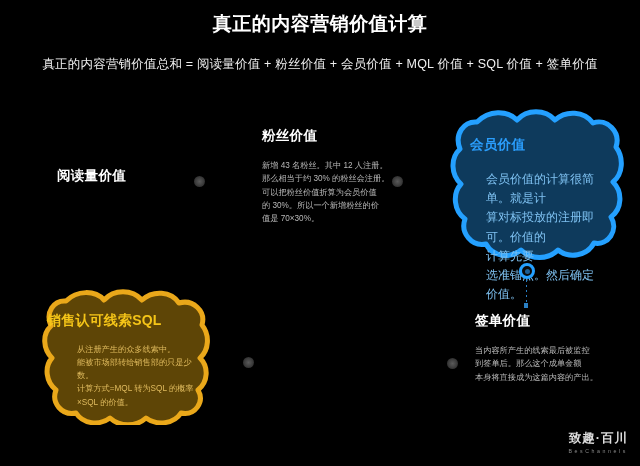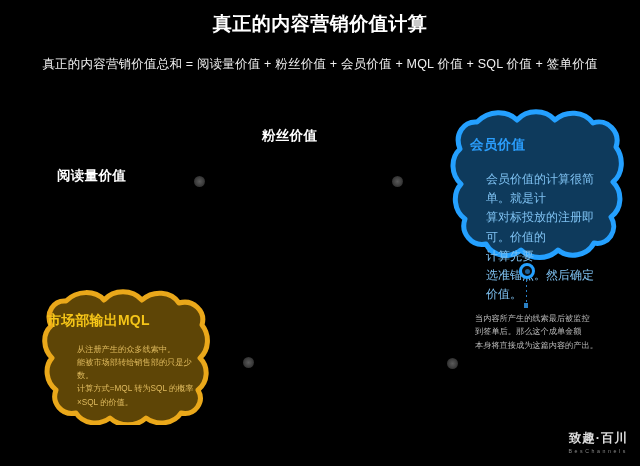--- a/index.html
+++ b/index.html
@@ -196,20 +196,25 @@
   <div class="dot" style="left:392px; top:176px;"></div>
   <div class="dot" style="left:243px; top:357px;"></div>
   <div class="dot" style="left:447px; top:358px;"></div>
 
   <div class="card" style="left:57px; top:127px; width:140px;margin-top:40px;">
     <div class="card-title">阅读量价值</div>
   </div>
 
   <div class="card" style="left:262px; top:127px; width:160px;">
     <div class="card-title">粉丝价值</div>
+    <div class="card-body">新增 43 名粉丝。其中 12 人注册。
+那么相当于约 30% 的粉丝会注册。
+可以把粉丝价值折算为会员价值
+的 30%。所以一个新增粉丝的价
+值是 70×30%。</div>
   </div>
 
   <div class="cloud" id="cloud-member" style="left:445px; top:108px; width:180px; height:162px;">
     <svg width="180" height="162" viewBox="0 0 180 162">
       <path d="M 32 14
                C 44 2, 62 2, 72 12
                C 82 1, 100 1, 110 12
                C 121 2, 139 3, 148 15
                C 162 10, 176 24, 171 39
                C 179 50, 178 66, 168 74
@@ -249,31 +254,32 @@
                C 169 114, 159 128, 145 125
                C 138 136, 121 138, 110 130
                C 100 139, 84 139, 74 130
                C 63 138, 47 136, 40 125
                C 26 128, 15 115, 20 102
                C 10 94, 8 79, 16 70
                C 7 61, 6 46, 15 38
                C 9 24, 18 12, 30 13 Z" fill="#5e4506" stroke="#eaa81a" stroke-width="5" stroke-linejoin="round"></path>
     </svg>
     <div class="cloud-content" style="left:11px; top:24px; width:158px;">
-      <div class="cloud-title">市场部输出MQL</div>
+      <div class="cloud-title">销售认可线索SQL</div>
       <div class="cloud-body" style="padding-left:22px;">从注册产生的众多线索中。
 能被市场部转给销售部的只是少
 数。
 计算方式=MQL 转为SQL 的概率
 ×SQL 的价值。</div>
     </div>
   </div>
 
 
   <div class="card" style="left:475px; top:312px; width:155px;">
+    <div class="card-title">签单价值</div>
     <div class="card-body">当内容所产生的线索最后被监控
 到签单后。那么这个成单金额
 本身将直接成为这篇内容的产出。</div>
   </div>
 
   <div id="logo">
     <div id="logo-main">致趣·百川</div>
     <div id="logo-sub">BesChannels</div>
   </div>
 

